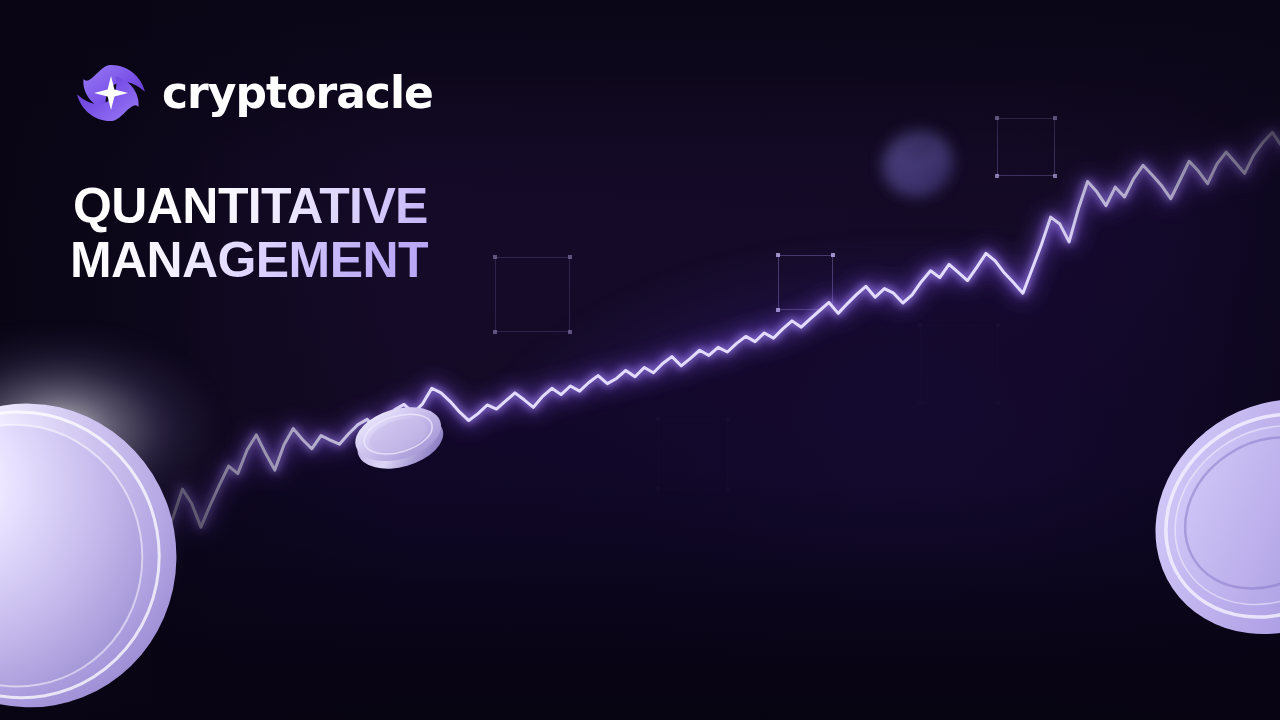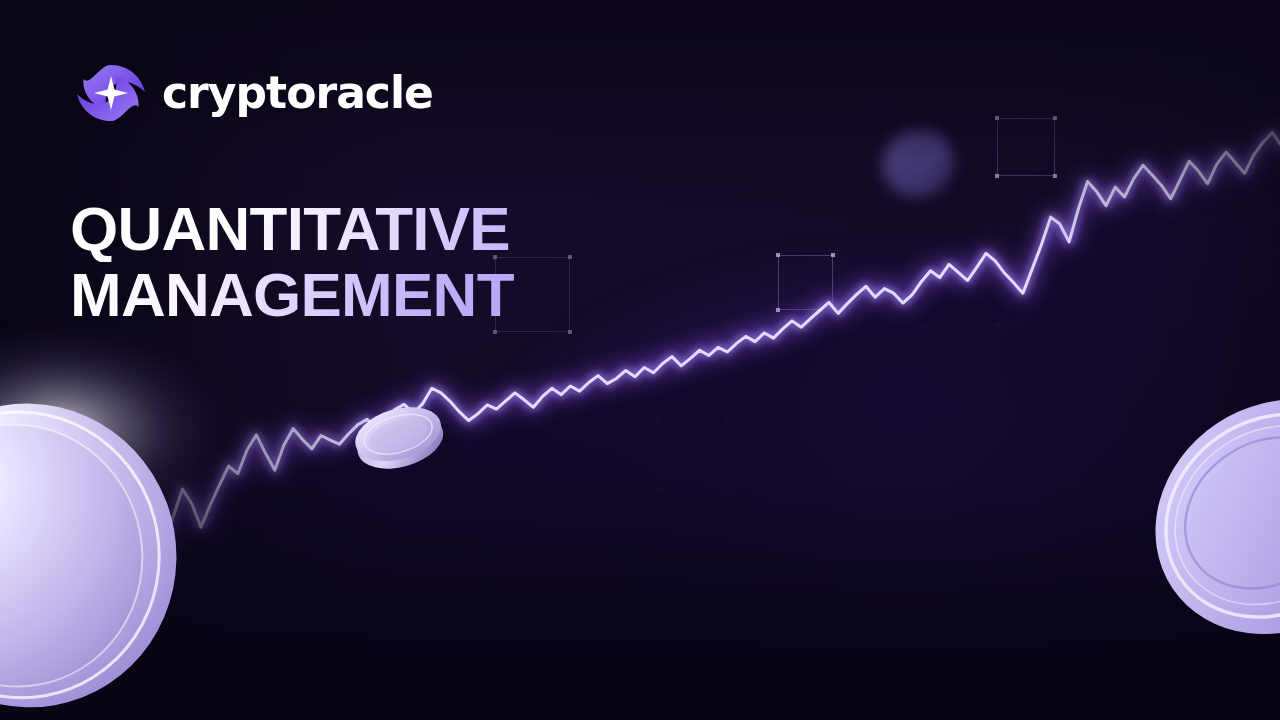--- a/index.html
+++ b/index.html
@@ -9,20 +9,21 @@
     font-family:"Liberation Sans", sans-serif;
     -webkit-font-smoothing:antialiased;
   }
 
   .stage {
     position:relative;
     width:1280px;
     height:720px;
     overflow:hidden;
     background:#130a26;
+    text-align:right;
   }
 
   
   .bg-base {
     position:absolute; inset:0;
     background:
       linear-gradient(165deg, #160c2b 0%, #150b29 35%, #120a22 70%, #0d0719 100%);
   }
   
   .glow-main {
@@ -97,24 +98,24 @@
     font-weight:bold;
     font-size:44px;
     letter-spacing:-0.022em;
     color:#ffffff;
     line-height:1;
     white-space:nowrap;
   }
 
   
   .headline {
-    position:absolute; left:70px; top:196px;
+    position:absolute; left:70px; top:180px;
     z-index:35;
     font-weight:bold;
-    font-size:62px;
+    font-size:50px;
     line-height:1.07;
     letter-spacing:-0.012em;
     text-transform:uppercase;
     max-width:680px;
   }
   .headline .ln { display:block; white-space:nowrap; }
   .headline .ln1 {
     background:linear-gradient(100deg,#ffffff 0%,#fdfcff 38%,#ece6ff 62%,#cfc2fb 90%,#c3b4f8 100%);
     -webkit-background-clip:text; background-clip:text; color:transparent;
   }

